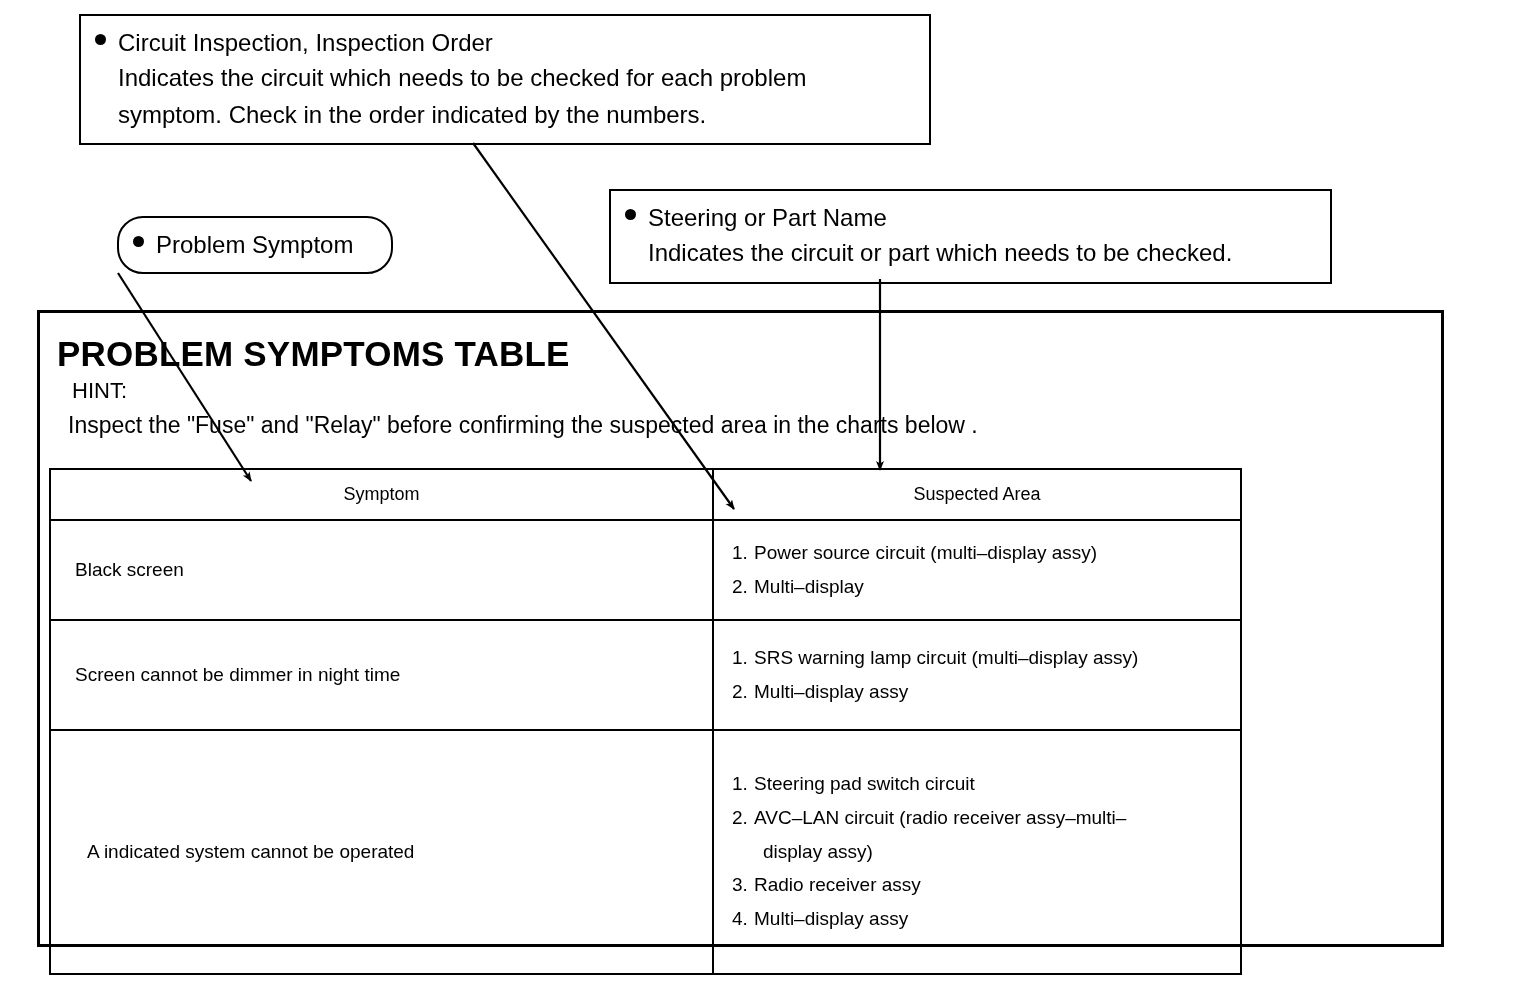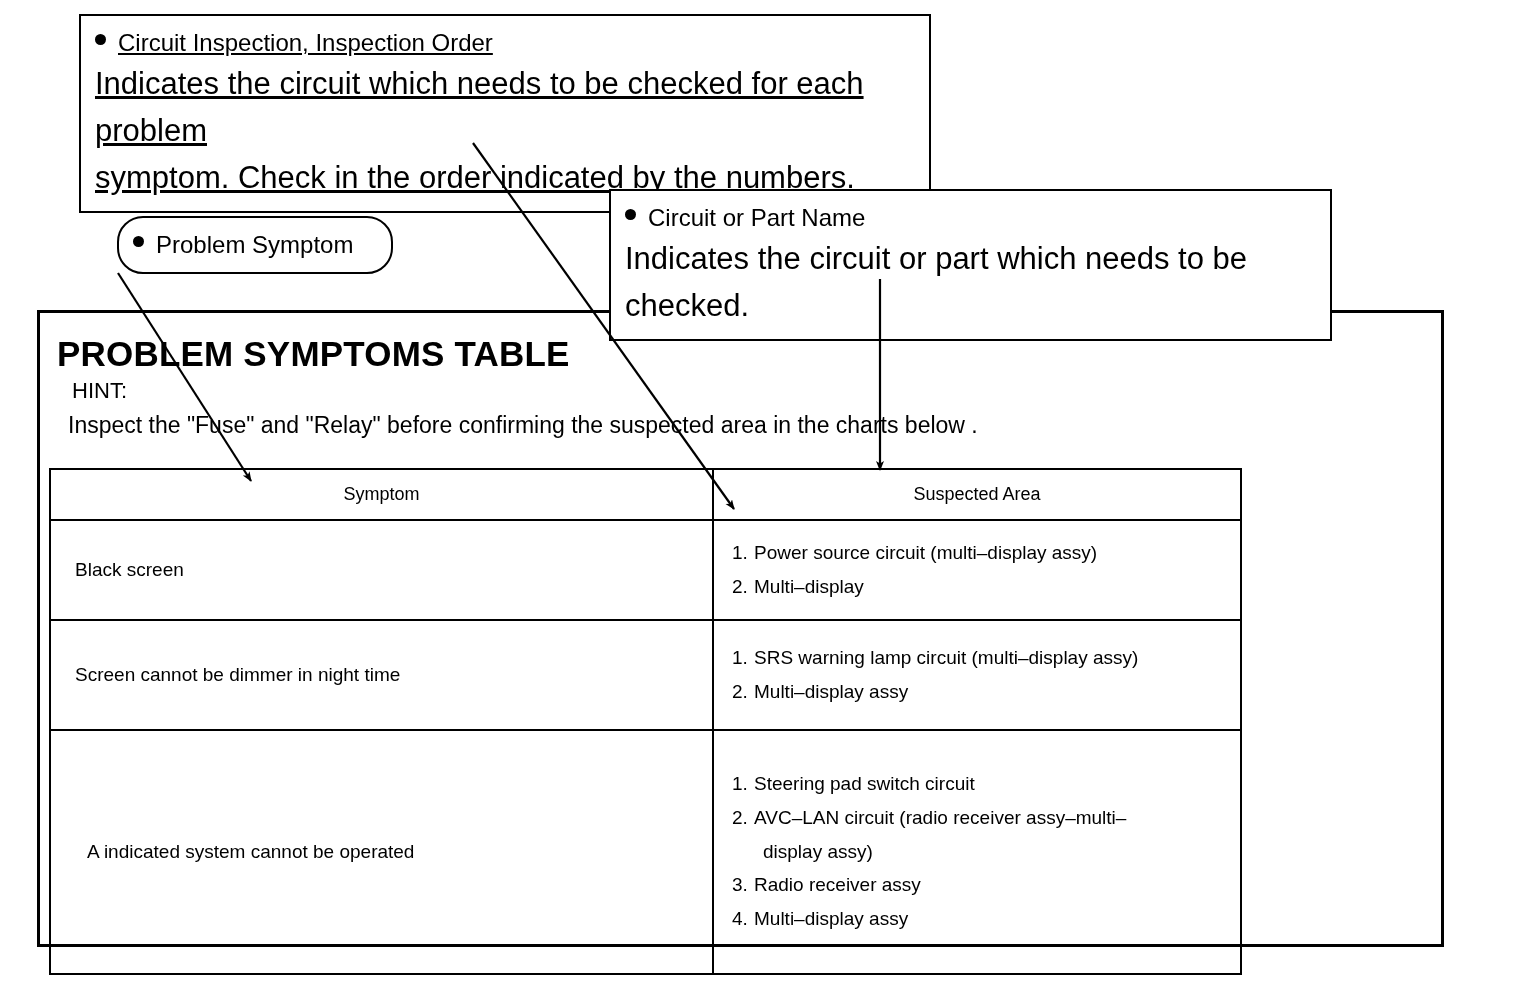--- a/index.html
+++ b/index.html
@@ -41,25 +41,26 @@
     background: #000;
     margin-top: 0.52em;
     margin-right: 12px;
   }
   .callout-title {
     font-size: 24px;
     line-height: 1.42;
     white-space: nowrap;
   }
   .callout-body {
-    font-size: 31px;
+    font-size: 24px;
     line-height: 1.52;
-  }
-
-  #callout-circuit-inspection { left: 79px;  top: 14px;  width: 852px; text-decoration: underline; }
+    margin-left: 23px;
+  }
+
+  #callout-circuit-inspection { left: 79px;  top: 14px;  width: 852px; }
   #callout-problem-symptom    { left: 117px; top: 216px; width: 276px; border-radius: 26px; }
   #callout-circuit-part-name  { left: 609px; top: 189px; width: 723px; }
 
   
   #leaders {
     position: absolute;
     left: 0;
     top: 0;
     width: 1520px;
     height: 998px;
@@ -197,21 +198,21 @@
         <span class="bullet-dot"></span>
         <span class="callout-title">Problem Symptom</span>
       </div>
     </div>
   </div>
 
   <div class="callout" id="callout-circuit-part-name">
     <div class="callout-inner">
       <div class="bullet-line">
         <span class="bullet-dot"></span>
-        <span class="callout-title">Circuit or Part Name</span>
+        <span class="callout-title">Steering or Part Name</span>
       </div>
       <div class="callout-body">Indicates the circuit or part which needs to be checked.</div>
     </div>
   </div>
 
   <div id="outer-frame"></div>
 
   <div id="section-title">PROBLEM SYMPTOMS TABLE</div>
   <div id="hint-label">HINT:</div>
   <div id="hint-text">Inspect the "Fuse" and "Relay" before confirming the suspected area in the charts below .</div>

